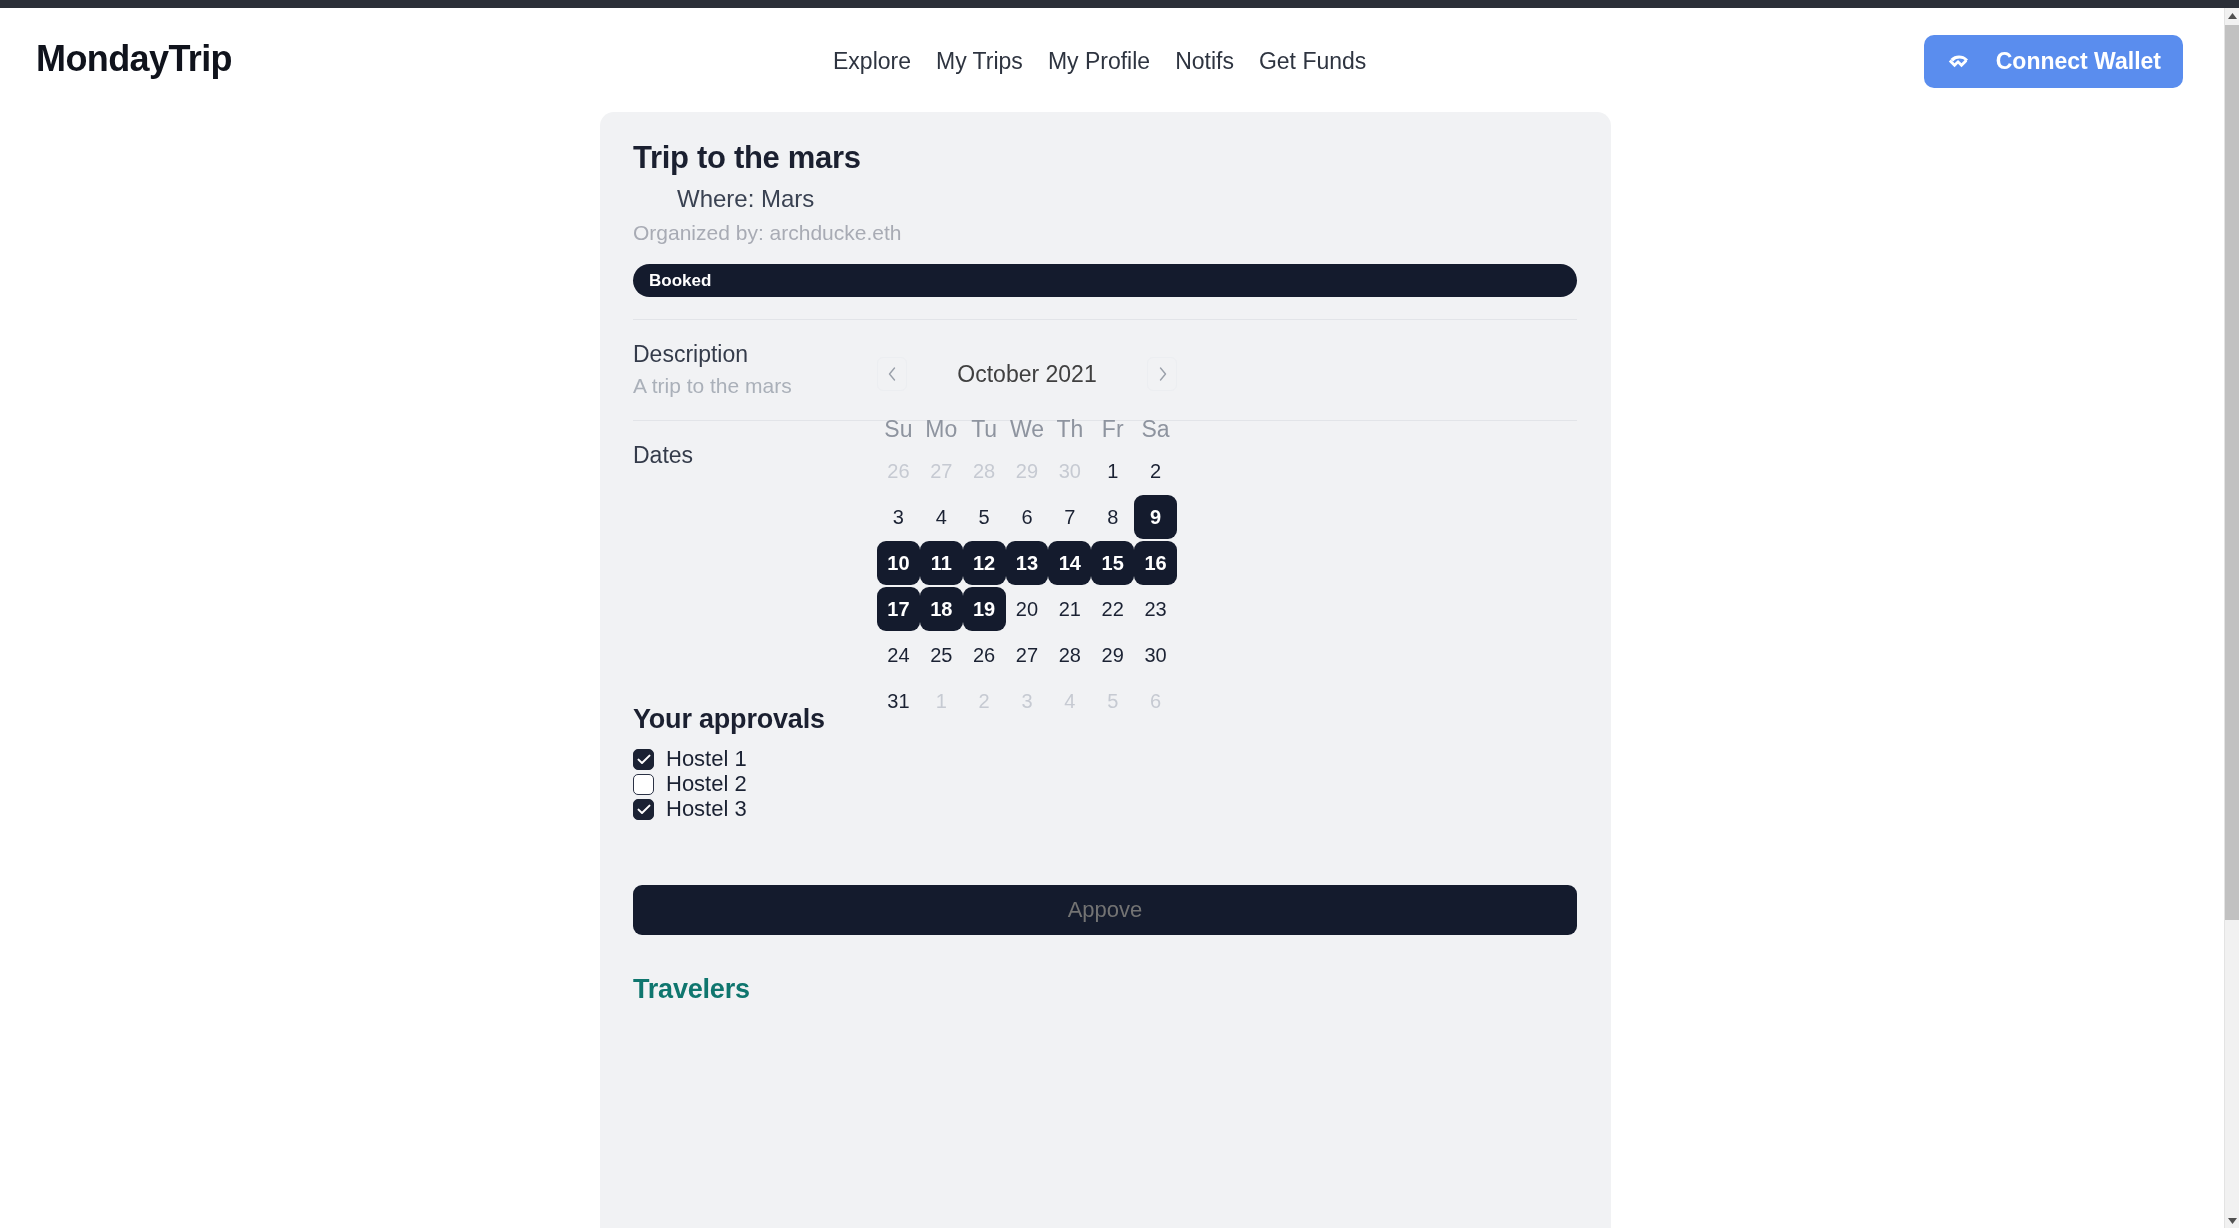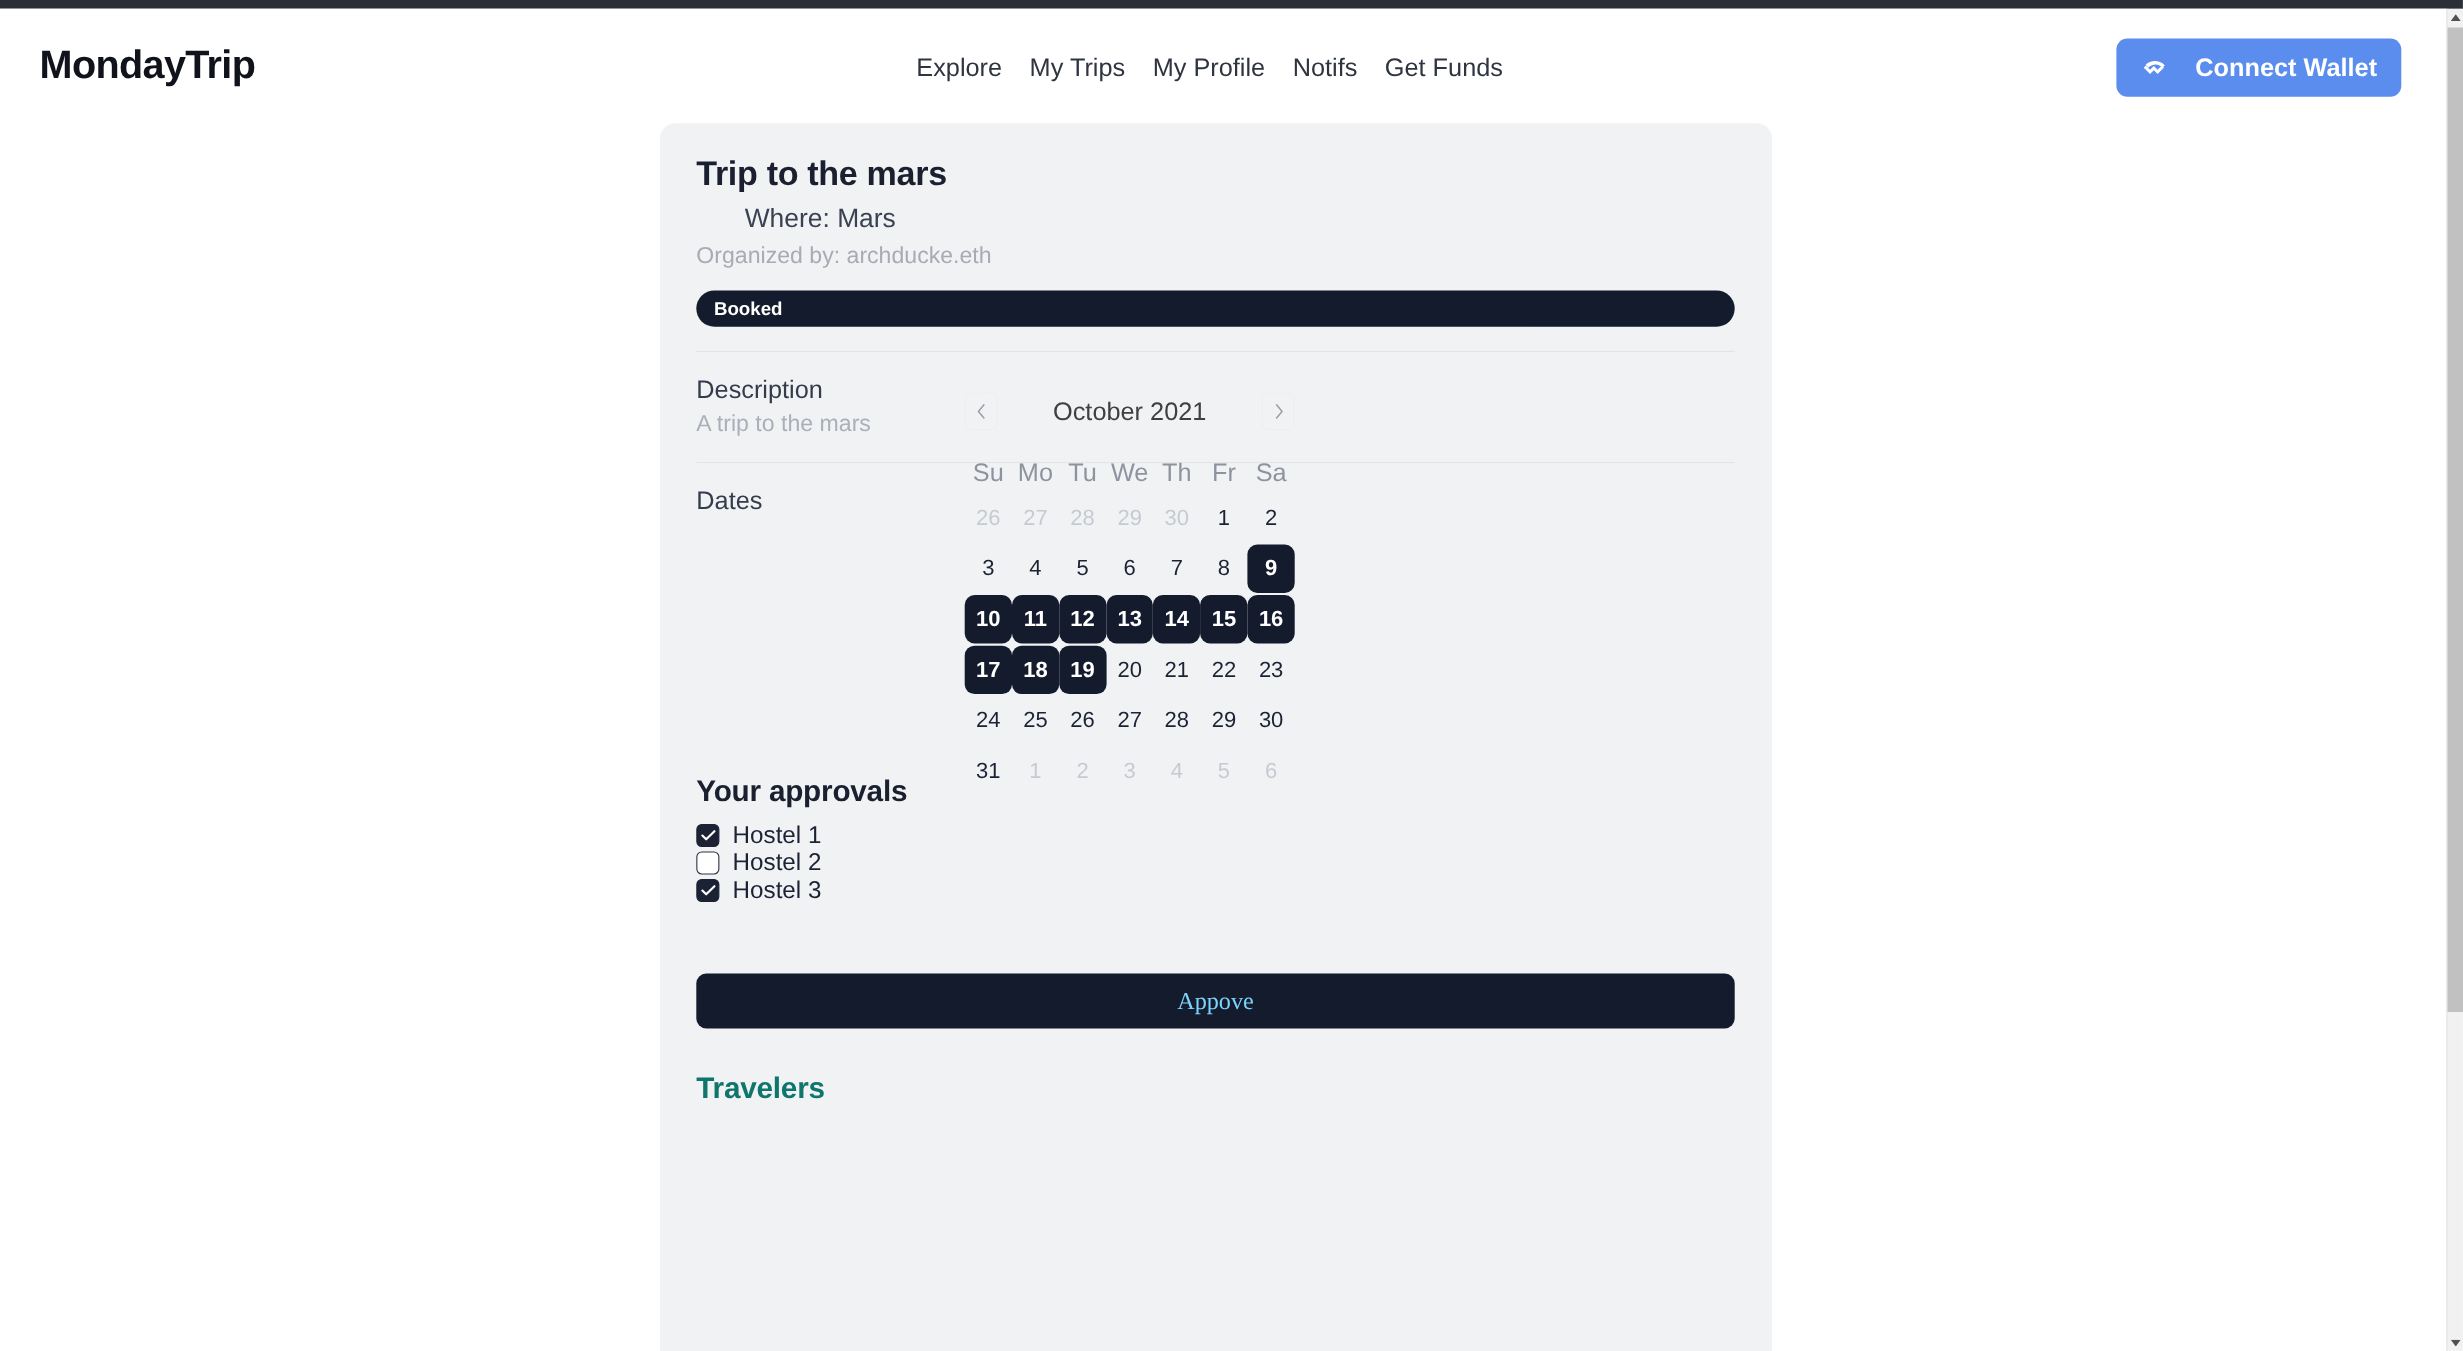--- a/index.html
+++ b/index.html
@@ -257,25 +257,25 @@
     color: #1b2233;
   }
 
   .approve-button {
     position: absolute;
     left: 33px;
     top: 773px;
     width: 944px;
     height: 50px;
     background: #141b2d;
-    color: #7dd3fc;
+    color: #737373;
     border: none;
     border-radius: 9px;
     font-size: 22px;
-    font-family: Liberation Serif, serif;
+    font-family: Liberation Sans, sans-serif;
     cursor: pointer;
   }
 
   .travelers-title {
     position: absolute;
     left: 33px;
     top: 862px;
     font-size: 27px;
     font-weight: 700;
     color: #0f766e;

